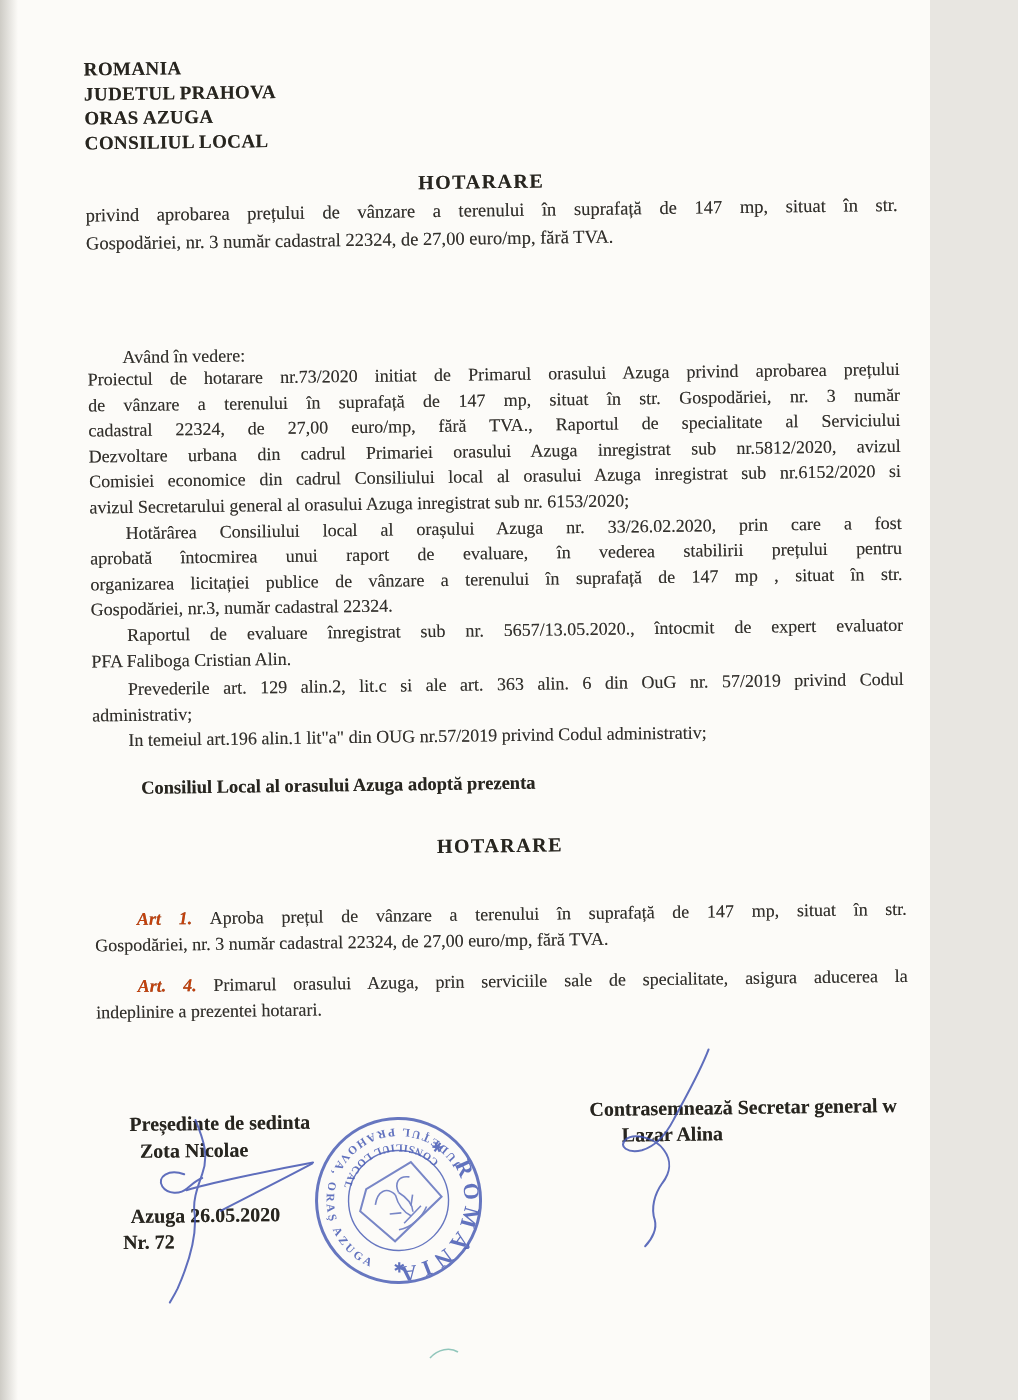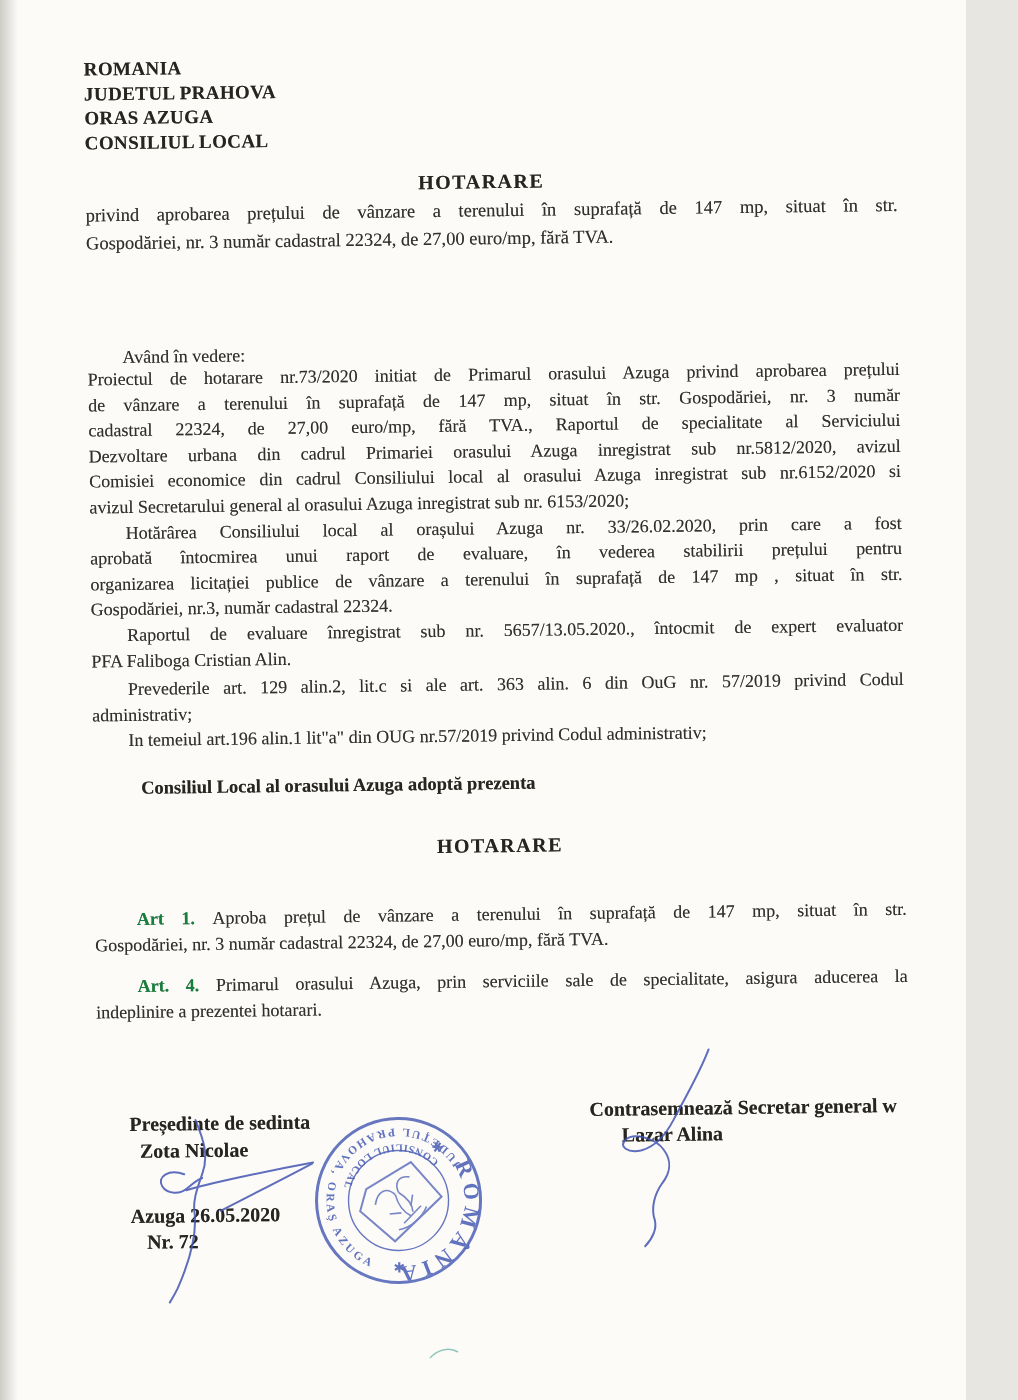--- a/index.html
+++ b/index.html
@@ -1,21 +1,20 @@
 <!DOCTYPE html>
 <html><head>
 <meta charset="utf-8">
 <style>
   html,body{margin:0;padding:0;background:#e8e6e1;}
   #page{
     position:relative;width:930px;height:1400px;overflow:hidden;
     background:#fcfbf8;
     font-family:"Liberation Serif","DejaVu Serif",serif;
     color:#32302c;
-    padding-left:36px;
   }
   
   #edge-shade{position:absolute;left:0;top:0;width:18px;height:1400px;
     background:linear-gradient(90deg,rgba(168,165,156,.55),rgba(168,165,156,0));pointer-events:none;}
   #content{position:absolute;left:0;top:0;width:1018px;height:1400px;transform:rotate(-0.75deg);}
   .txt{text-shadow:0 0 .6px rgba(58,55,50,.55);}
   .letterhead{position:absolute;left:92px;top:52px;font-weight:bold;font-size:19px;line-height:24.5px;letter-spacing:.4px;color:#27251f;}
   .doc-title{position:absolute;left:92px;top:170px;width:792px;text-align:center;
     font-weight:bold;font-size:20px;letter-spacing:1.5px;color:#27251f;}
   .subtitle{position:absolute;left:92px;top:196px;width:812px;font-size:18.5px;line-height:28px;}
@@ -25,21 +24,21 @@
   .para .line{text-align:justify;text-align-last:justify;}
   .para .line:last-child{text-align-last:left;}
   .para.indent .line:first-child{text-indent:36px;}
   .p5{margin-top:3px;}
   .enacting{margin-top:22px;margin-left:48px;font-weight:bold;font-size:18.5px;color:#27251f;}
   .decision-title{margin-top:36px;width:812px;text-align:center;font-weight:bold;font-size:20px;letter-spacing:1.5px;color:#27251f;}
   .article{margin-top:44px;}
   .article.second{margin-top:16px;}
   .article .line1{text-indent:42px;text-align:justify;text-align-last:justify;}
   .article .line2{text-align:left;}
-  .article b{color:#15803d;}
+  .article b{color:#c2410c;font-style:italic;}
   .sig{position:absolute;font-weight:bold;font-size:20px;color:#27251f;white-space:nowrap;}
   svg{position:absolute;}
   .stamp-small{font-family:"Liberation Serif",serif;font-weight:bold;font-size:11.5px;letter-spacing:3px;}
   .stamp-inner{font-family:"Liberation Serif",serif;font-weight:bold;font-size:10.5px;letter-spacing:1.5px;}
   .stamp-big{font-family:"Liberation Serif",serif;font-weight:bold;font-size:22px;letter-spacing:5px;}
   .stamp-star{font-size:14px;}
 </style>
 </head>
 <body>
 
@@ -100,21 +99,21 @@
 
       <div class="article second">
         <div class="line1"><b>Art. 4.</b>&nbsp;<span>Primarul orasului Azuga, prin serviciile sale de specialitate, asigura aducerea la</span></div>
         <div class="line2">indeplinire a prezentei hotarari.</div>
       </div>
     </div>
 
     <div class="sig txt" style="left:124px;top:1108px;">Președinte de sedinta</div>
     <div class="sig txt" style="left:134px;top:1135px;">Zota Nicolae</div>
     <div class="sig txt" style="left:124px;top:1200px;">Azuga 26.05.2020</div>
-    <div class="sig txt" style="left:140px;top:1226px;">Nr. 72</div>
+    <div class="sig txt" style="left:116px;top:1226px;">Nr. 72</div>
 
     <div class="sig txt" style="left:584px;top:1099px;">Contrasemnează  Secretar general w</div>
     <div class="sig txt" style="left:616px;top:1125px;">Lazar Alina</div>
 
     <svg style="left:306px;top:1113px;" width="172" height="172" viewBox="0 0 172 172">
       <g stroke="#4c5fb6" fill="none" opacity="0.85">
         <circle cx="86" cy="86" r="82" stroke-width="3"></circle>
         <circle cx="86" cy="86" r="50" stroke-width="1.4"></circle>
       </g>
       <defs>

